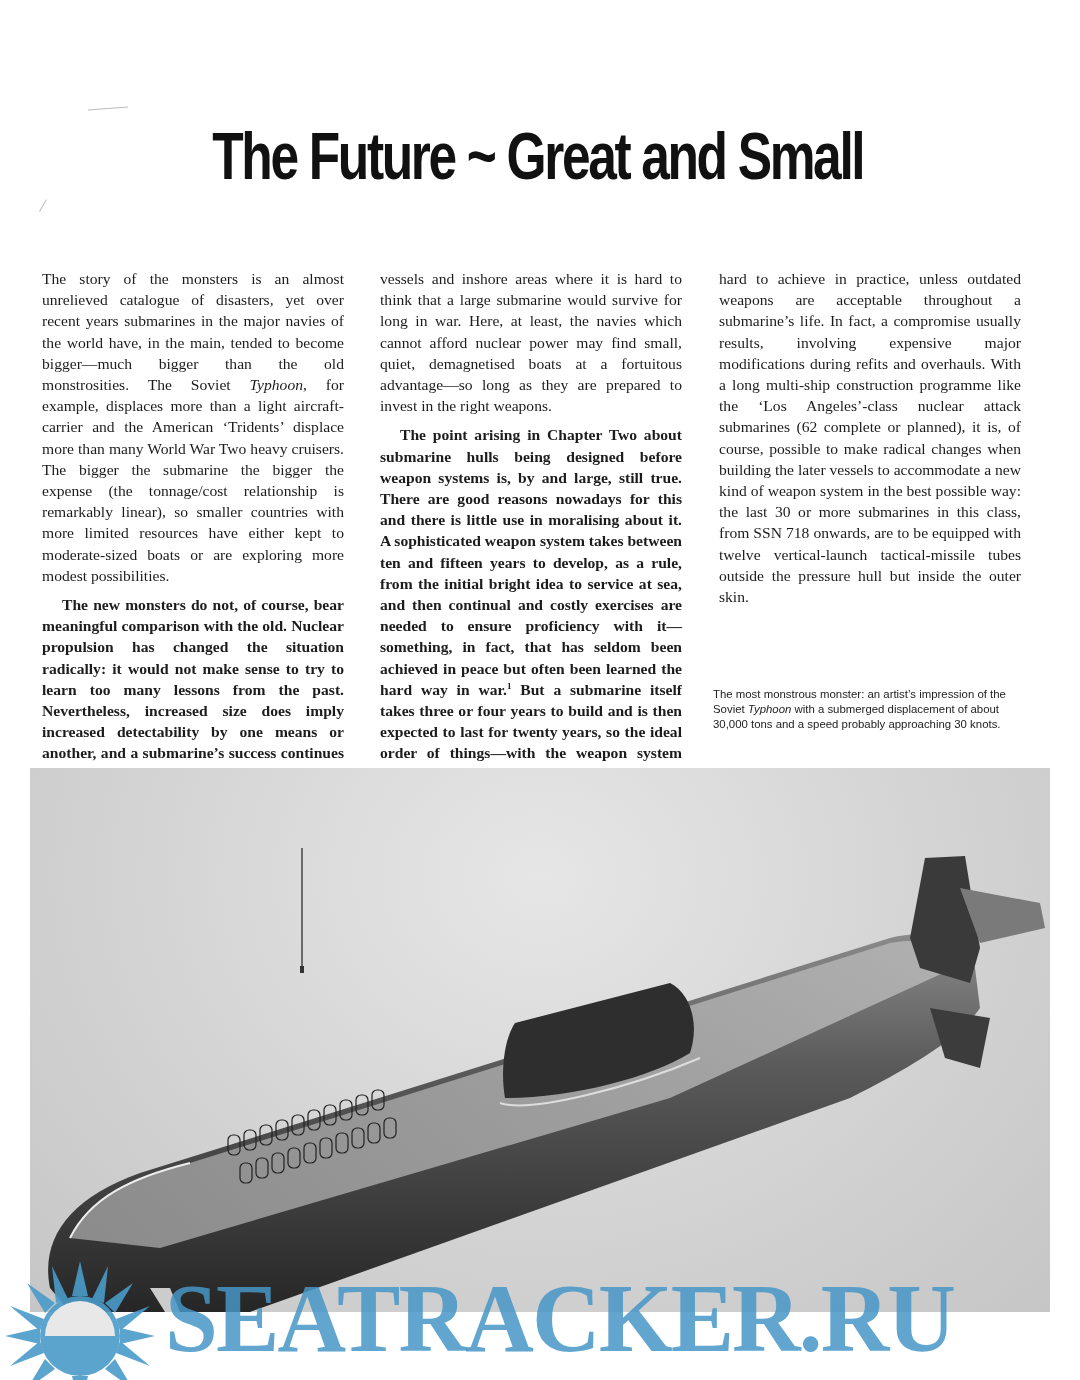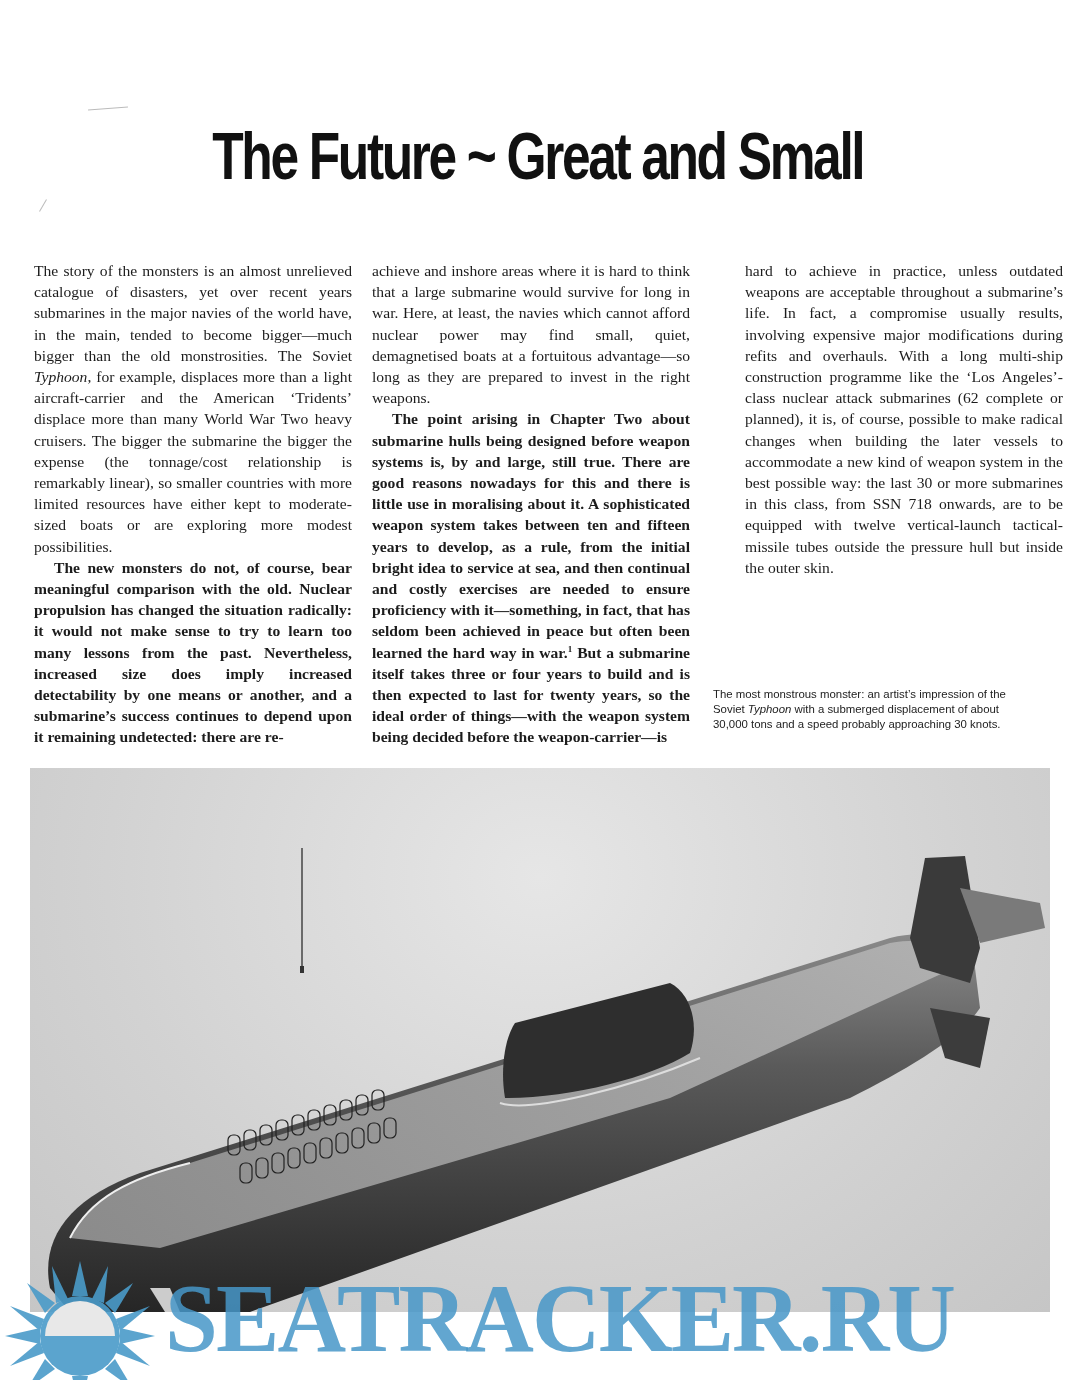--- a/index.html
+++ b/index.html
@@ -14,25 +14,25 @@
     font-weight:bold; font-size:66px; letter-spacing:-3px; color:#111;
     transform:scaleX(0.78); transform-origin:530px 0;
     line-height:80px;
   }
   .scuff { position:absolute; background:#bbb; height:1px; }
   .col {
     position:absolute; top:260px; width:318px;
     font-size:15.6px; line-height:21.2px; text-align:justify;
     color:#1c1c1c;
   }
-  .col p { margin:0; text-indent:0; }
+  .col p { margin:8px; text-indent:0; }
   .col p.ind { text-indent:20px;font-weight:bold; }
   .col1 { left:34px; }
   .col2 { left:372px; }
-  .col3 { left:745px; }
+  .col3 { left:711px; }
   .caption {
     position:absolute; left:713px; top:687px; width:320px;
     font-family:"Liberation Sans", "DejaVu Sans", sans-serif;
     font-size:11.4px; line-height:15px; color:#222;
   }
   .caption em, .col em { font-style:italic; }
   sup { font-size:9px; line-height:0; }
   .photo {
     position:absolute; left:30px; top:768px; width:1020px; height:544px;
     background:
@@ -61,21 +61,21 @@
 <h1 class="title">The Future ~ Great and Small</h1>
 
 <div class="col col1">
   <p>
     <span>The story of the monsters is an almost unrelieved catalogue of disasters, yet over recent years submarines in the major navies of the world have, in the main, tended to become bigger—much bigger than the old monstrosities. The Soviet </span><em>Typhoon</em><span>, for example, displaces more than a light aircraft-carrier and the American ‘Tridents’ displace more than many World War Two heavy cruisers. The bigger the submarine the bigger the expense (the tonnage/cost relationship is remarkably linear), so smaller countries with more limited resources have either kept to moderate-sized boats or are exploring more modest possibilities.</span>
   </p>
   <p class="ind">The new monsters do not, of course, bear meaningful comparison with the old. Nuclear propulsion has changed the situation radically: it would not make sense to try to learn too many lessons from the past. Nevertheless, increased size does imply increased detectability by one means or another, and a submarine’s success continues to depend upon it remaining undetected: there are re-</p>
 </div>
 
 <div class="col col2">
-  <p>achieve and inshore areas where it is hard to think that a large submarine would survive for long in war. Here, at least, the navies which cannot afford nuclear power may find small, quiet, demagnetised boats at a fortuitous advantage—so long as they are prepared to invest in the right weapons.</p>
+  <p>vessels and inshore areas where it is hard to think that a large submarine would survive for long in war. Here, at least, the navies which cannot afford nuclear power may find small, quiet, demagnetised boats at a fortuitous advantage—so long as they are prepared to invest in the right weapons.</p>
   <p class="ind">
     <span>The point arising in Chapter Two about submarine hulls being designed before weapon systems is, by and large, still true. There are good reasons nowadays for this and there is little use in moralising about it. A sophisticated weapon system takes between ten and fifteen years to develop, as a rule, from the initial bright idea to service at sea, and then continual and costly exercises are needed to ensure proficiency with it—something, in fact, that has seldom been achieved in peace but often been learned the hard way in war.</span><sup>1</sup>
     <span>But a submarine itself takes three or four years to build and is then expected to last for twenty years, so the ideal order of things—with the weapon system being decided before the weapon-carrier—is</span>
   </p>
 </div>
 
 <div class="col col3">
   <p>hard to achieve in practice, unless outdated weapons are acceptable throughout a submarine’s life. In fact, a compromise usually results, involving expensive major modifications during refits and overhauls. With a long multi-ship construction programme like the ‘Los Angeles’-class nuclear attack submarines (62 complete or planned), it is, of course, possible to make radical changes when building the later vessels to accommodate a new kind of weapon system in the best possible way: the last 30 or more submarines in this class, from SSN 718 onwards, are to be equipped with twelve vertical-launch tactical-missile tubes outside the pressure hull but inside the outer skin.</p>
 </div>
 

